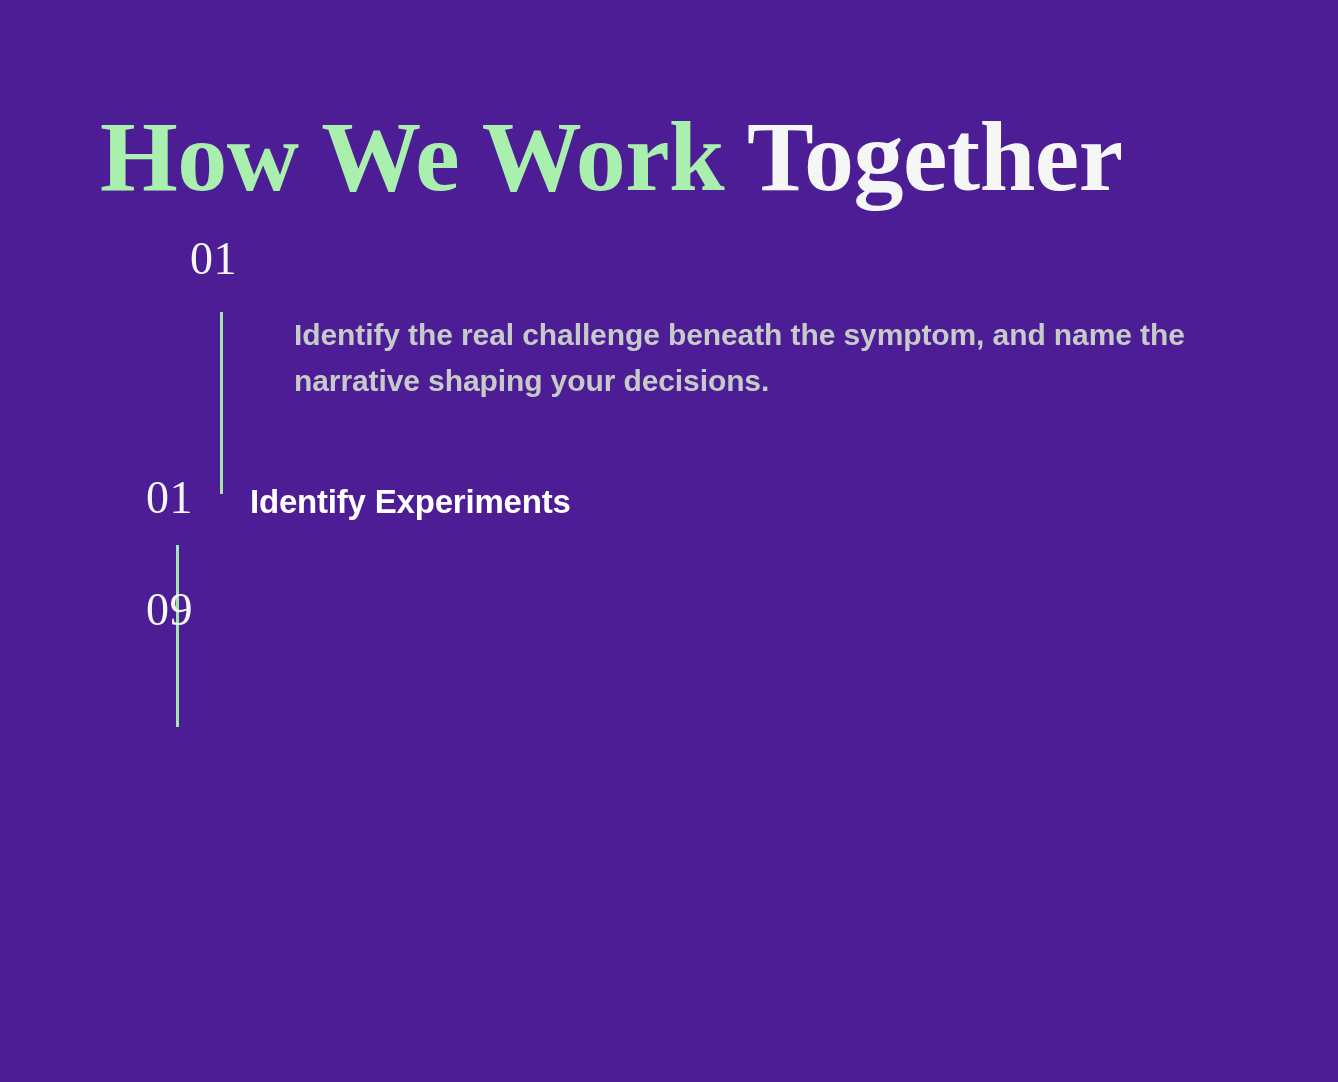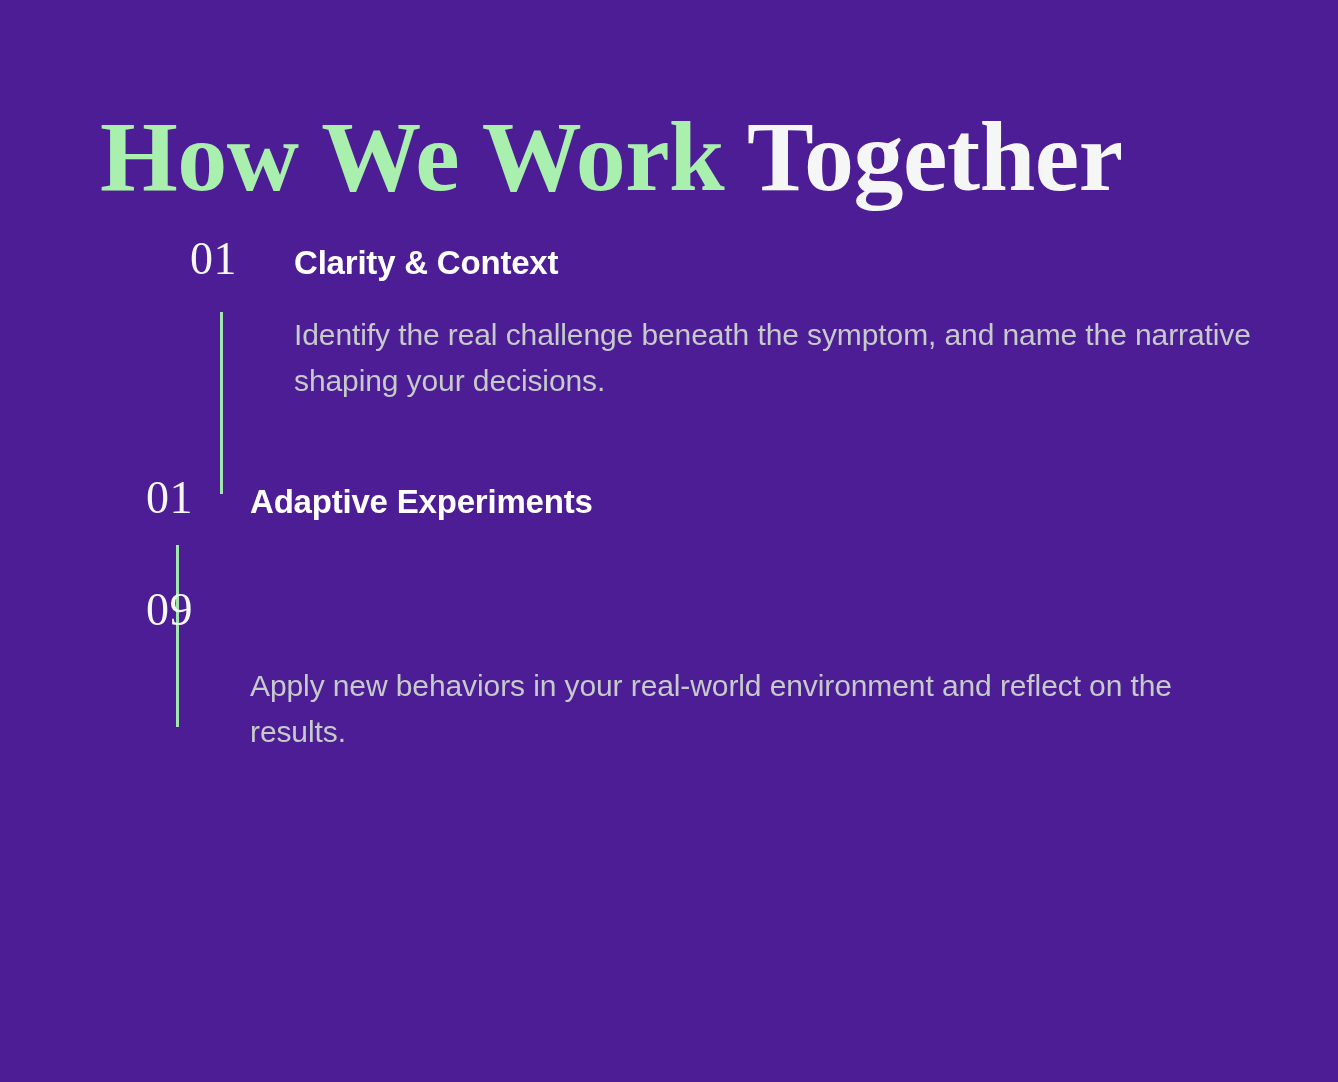--- a/index.html
+++ b/index.html
@@ -89,21 +89,21 @@
     left: 30px;
     top: 0;
     width: 3px;
     background: #a3e6ad;
   }
   .rule-1 { height: 182px; }
   .rule-2 { height: 182px; }
 
   .step-desc {
     font-family: "Liberation Sans", sans-serif;
-    font-weight: 400;
+    font-weight: 700;
     font-size: 30px;
     line-height: 1.52;
     color: #c6cbc9;
     max-width: 1020px;
     letter-spacing: -0.1px;
   }
 
   .step-1 { margin-bottom: 0; margin-left: 44px; }
   .step-gap-1 { height: 42px; }
   .step-gap-2 { height: 42px; }
@@ -115,45 +115,41 @@
 
   <h1 class="page-title">
     <span class="title-accent">How We Work</span><span class="title-rest"> Together</span>
   </h1>
 
   <div class="steps">
 
     <div class="step step-1">
       <div class="step-head">
         <span class="step-number">01</span>
-        <span class="step-title">Clarity &amp; Context</span>
       </div>
       <div class="step-body">
         <span class="step-rule rule-1"></span>
         <p class="step-desc">Identify the real challenge beneath the symptom, and name the narrative shaping your decisions.</p>
       </div>
     </div>
 
     <div class="step-gap-1"></div>
 
     <div class="step step-2">
       <div class="step-head">
         <span class="step-number">01</span>
-        <span class="step-title">Adaptive Experiments</span>
+        <span class="step-title">Identify Experiments</span>
       </div>
       <div class="step-body">
         <span class="step-rule rule-2"></span>
       </div>
     </div>
 
     <div class="step-gap-2"></div>
 
     <div class="step step-3">
       <div class="step-head">
         <span class="step-number">09</span>
       </div>
-      <div class="step-body">
-        <p class="step-desc">Apply new behaviors in your real-world environment and reflect on the results.</p>
-      </div>
     </div>
 
   </div>
 </div>
 
 </body></html>

